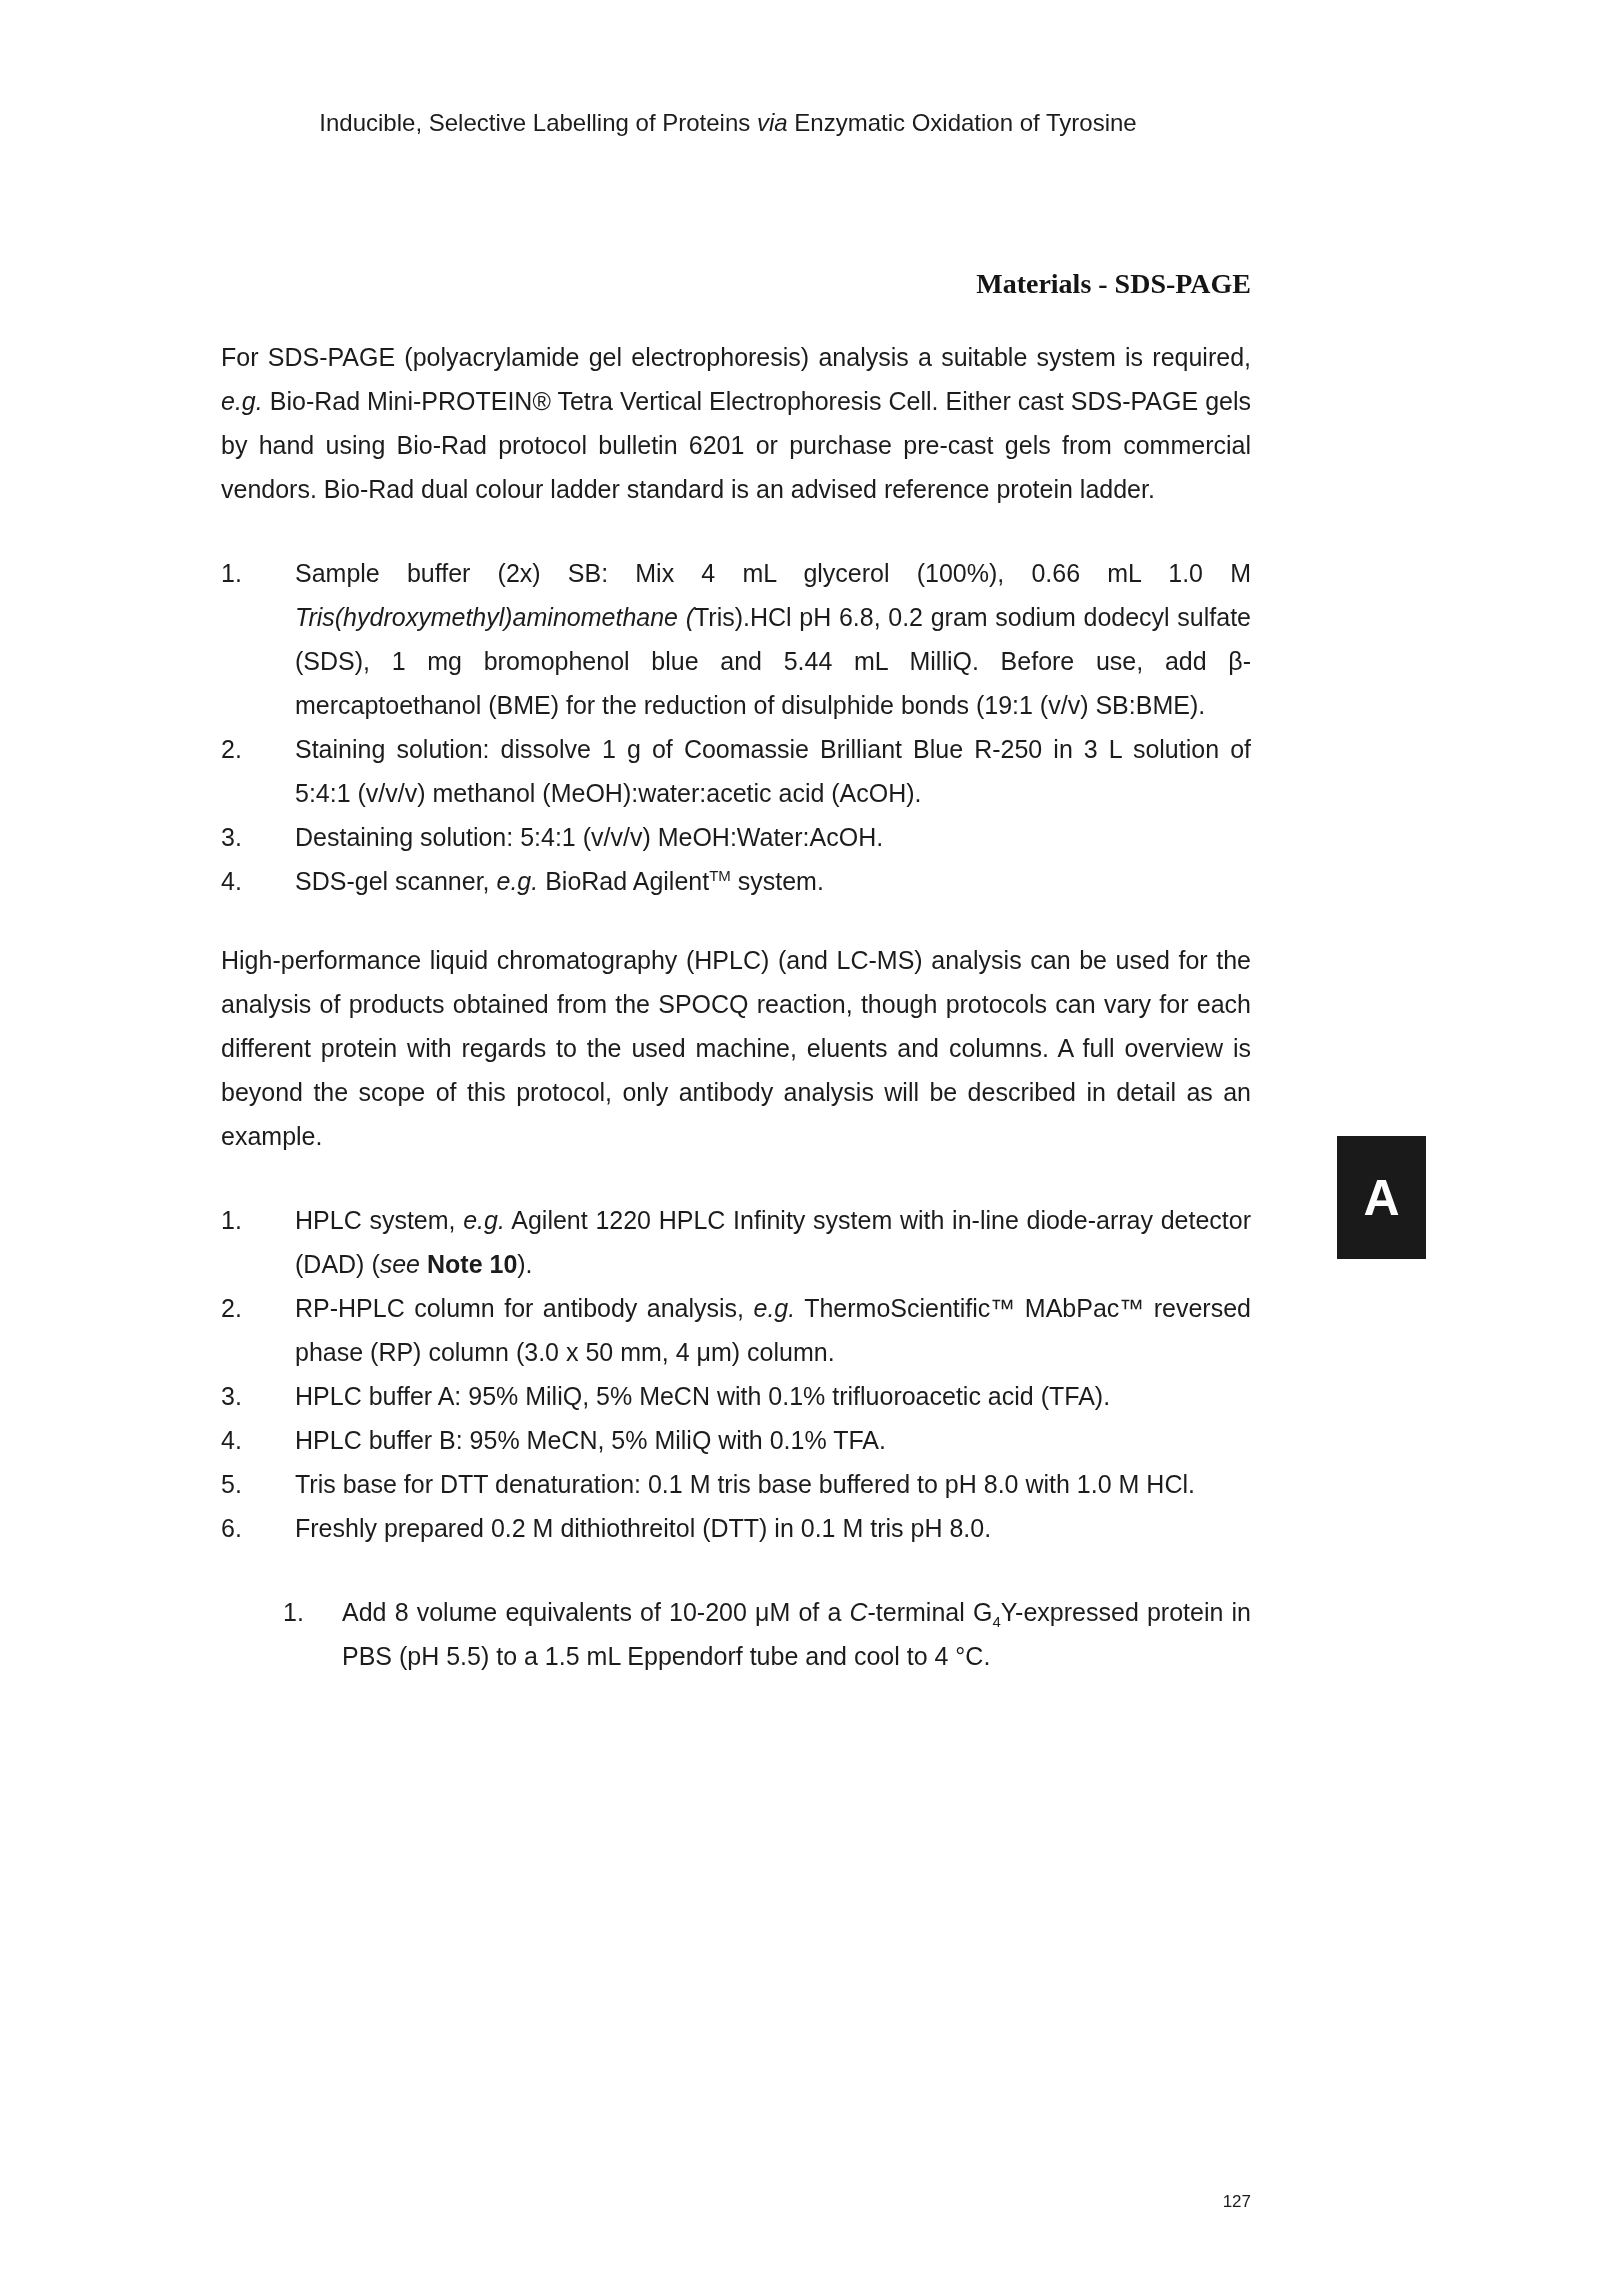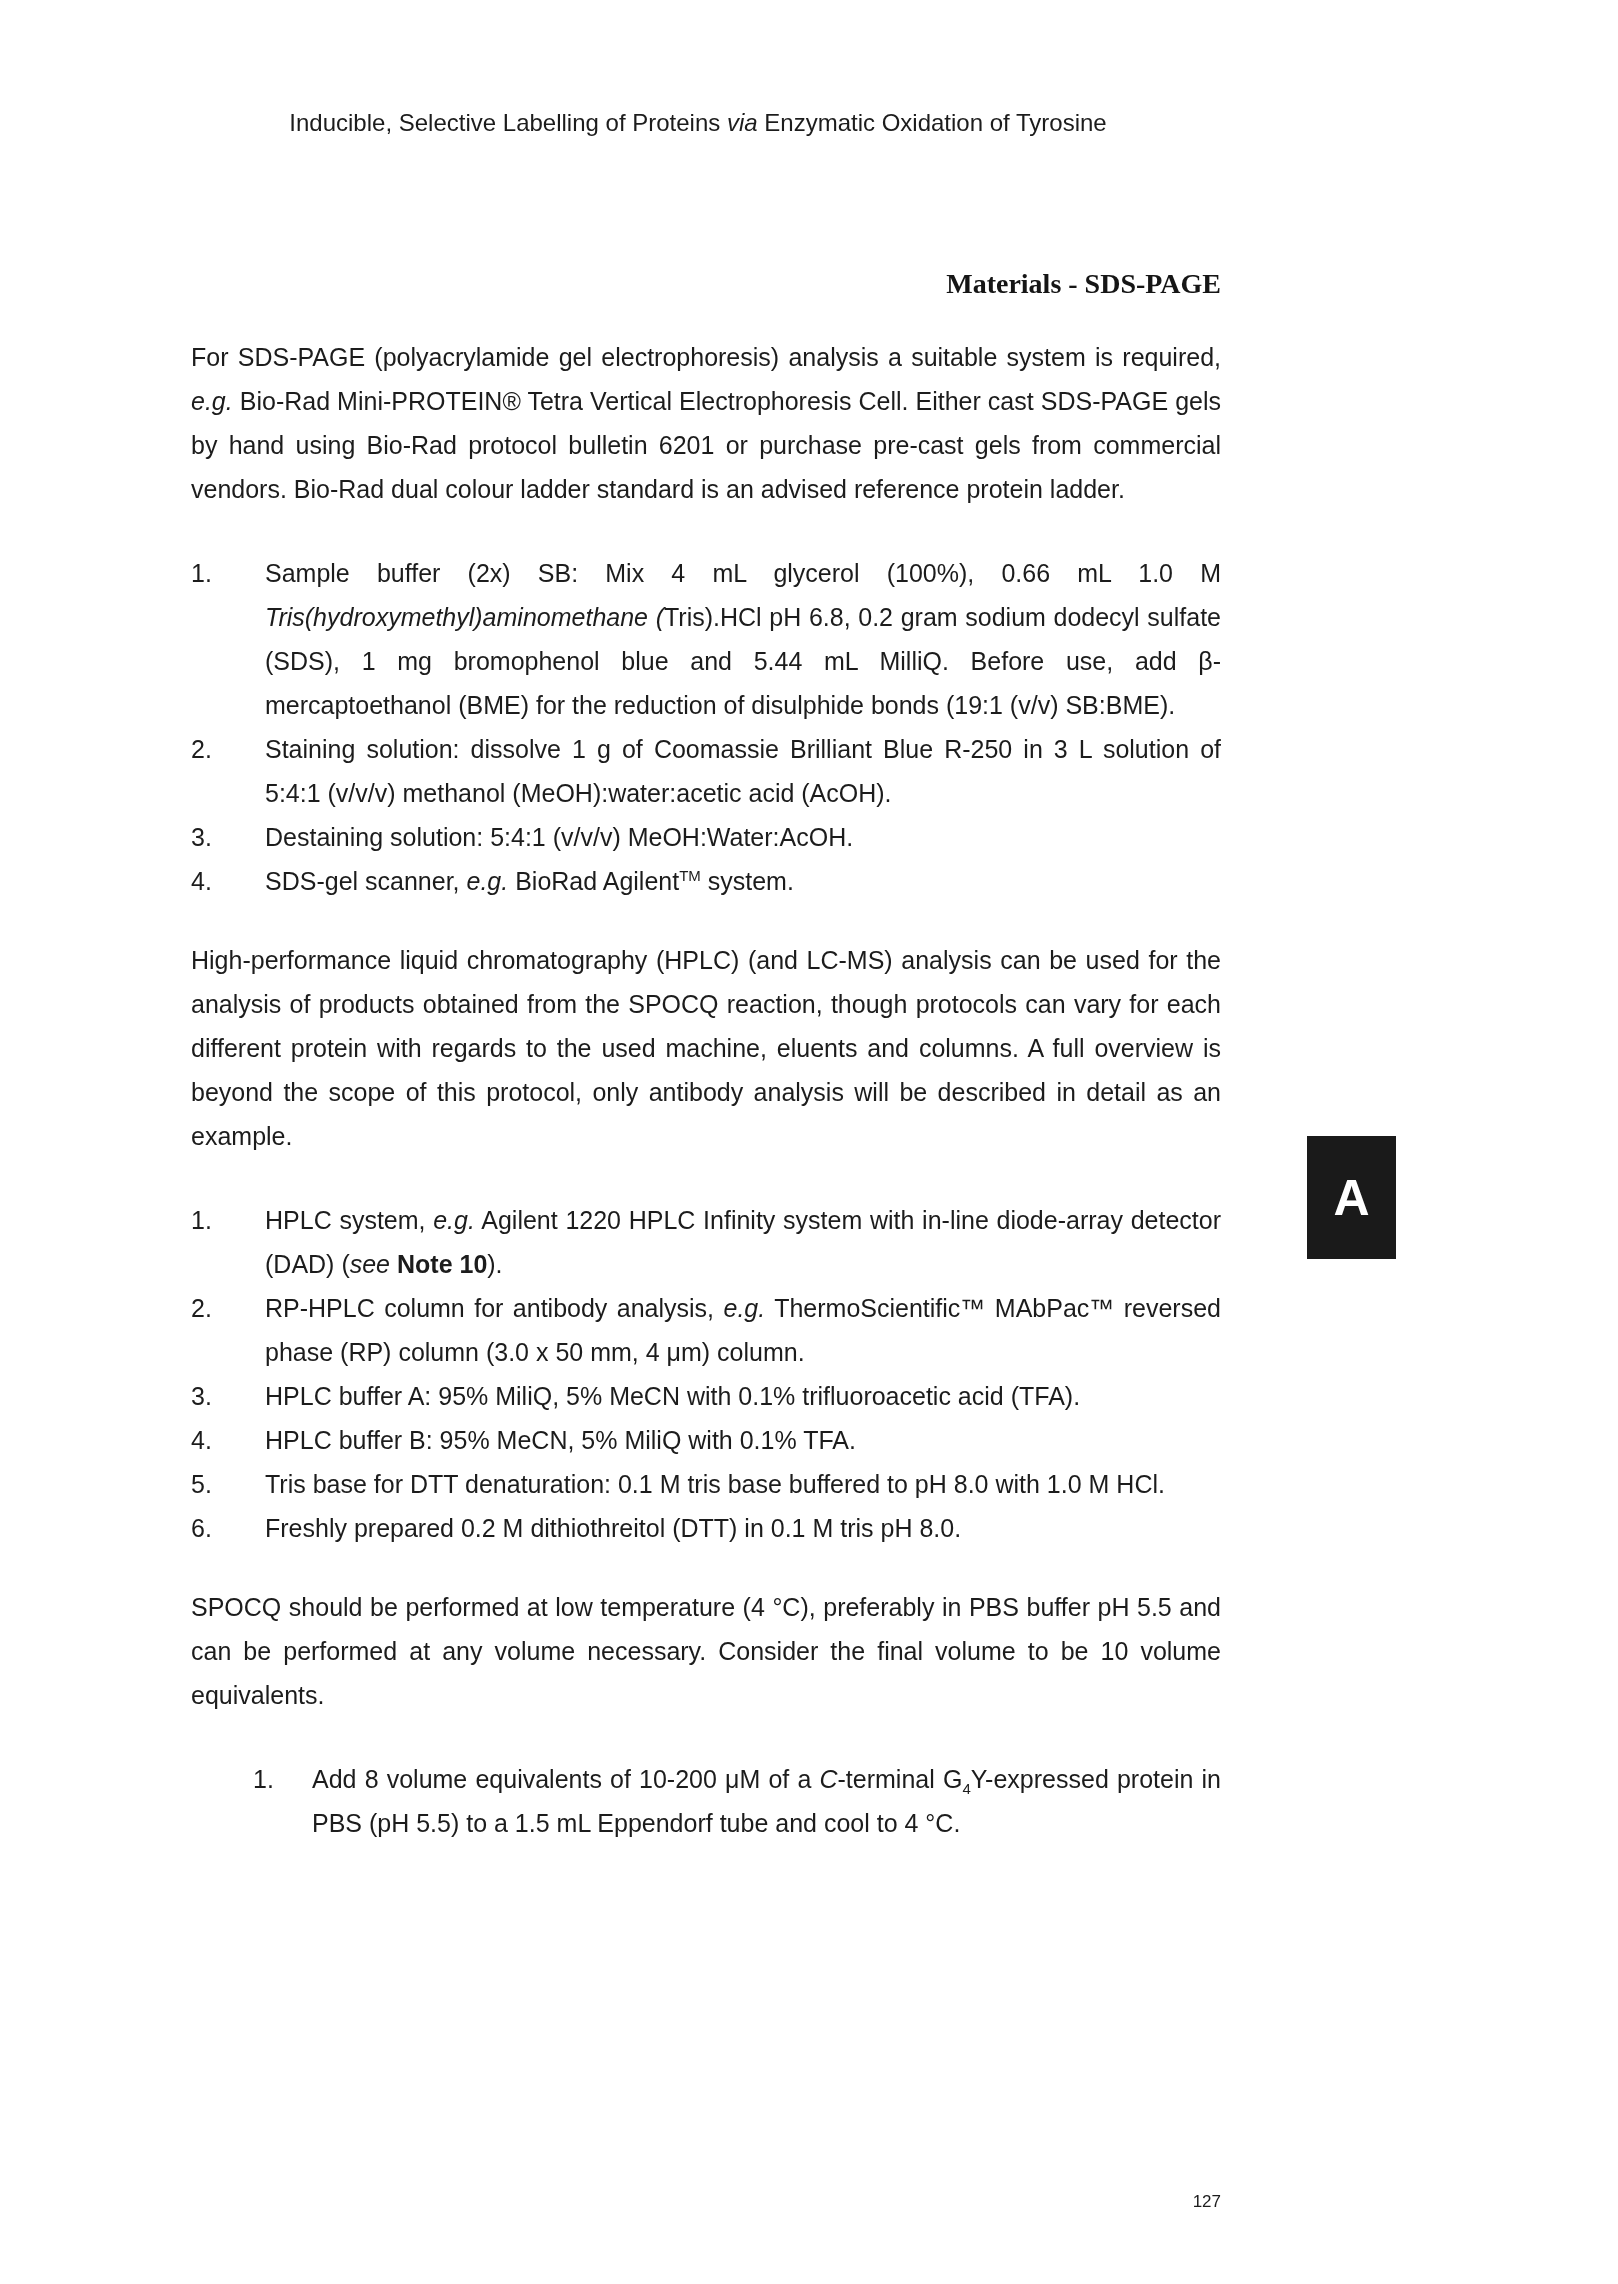--- a/index.html
+++ b/index.html
@@ -6,20 +6,21 @@
   .page {
     position: relative;
     width: 1396px;
     height: 2284px;
     background: #ffffff;
     color: #1c1c1c;
     font-family: "Liberation Sans", sans-serif;
     font-size: 25px;
     line-height: 44px;
     overflow: hidden;
+    margin-left: 30px;
   }
   .running-head {
     position: absolute;
     top: 108px;
     left: 0;
     width: 100%;
     text-align: center;
     font-size: 24px;
     line-height: 30px;
     white-space: nowrap;
@@ -127,21 +128,20 @@
           <span class="item-text"><span>Tris base for DTT denaturation: 0.1 M tris base buffered to pH 8.0 with 1.0 M HCl.</span></span>
         </div>
         <div class="list-item">
           <span class="item-num">6.</span>
           <span class="item-text"><span>Freshly prepared 0.2 M dithiothreitol (DTT) in 0.1 M tris pH 8.0.</span></span>
         </div>
       </div>
     </section>
 
     <section>
-      <p class="section-paragraph"><span>SPOCQ should be performed at low temperature (4 °C), preferably in PBS buffer pH 5.5 and can be performed at any volume necessary. Consider the final volume to be 10 volume equivalents.</span></p>
       <div class="list list--indented">
         <div class="list-item">
           <span class="item-num">1.</span>
           <span class="item-text"><span>Add 8 volume equivalents of 10-200 μM of a </span><span style="font-style: italic;">C</span><span>-terminal G</span><span class="sub">4</span><span>Y-expressed protein in PBS (pH 5.5) to a 1.5 mL Eppendorf tube and cool to 4 °C.</span></span>
         </div>
       </div>
     </section>
 
   </div>
 

